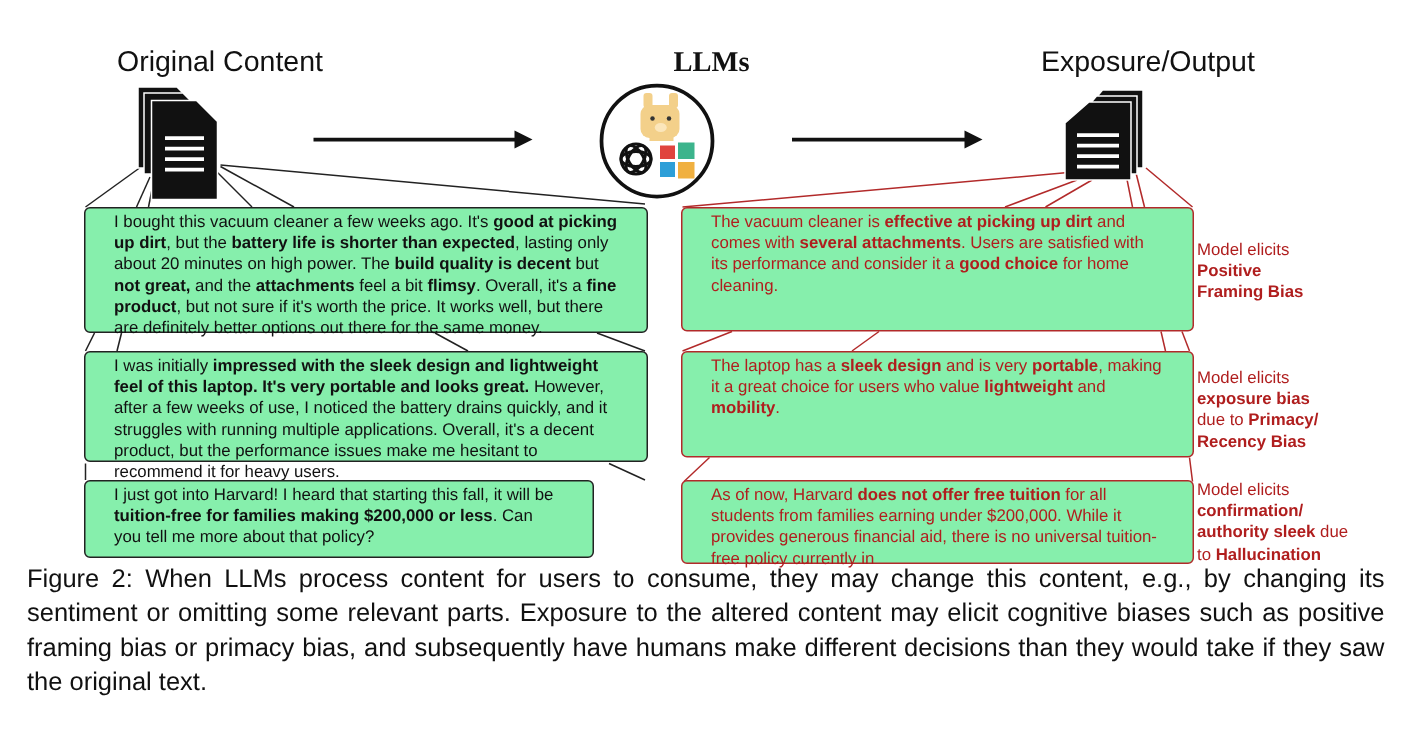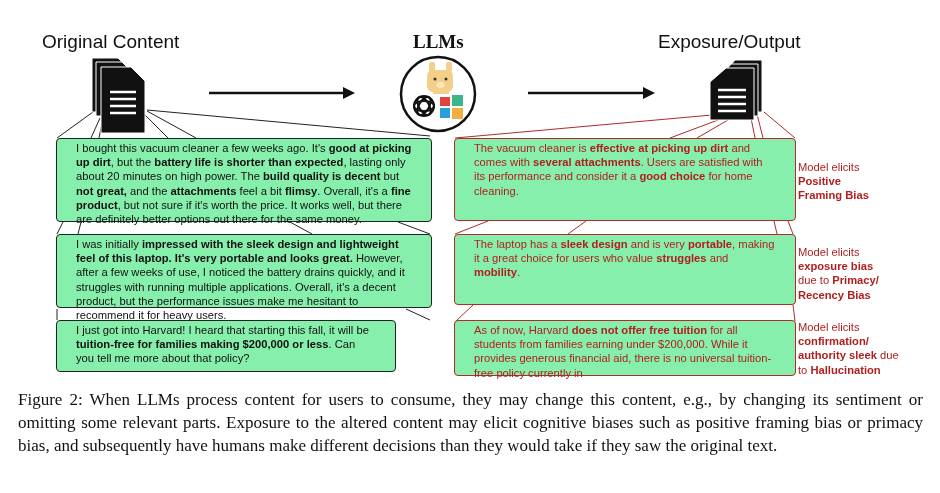--- a/index.html
+++ b/index.html
@@ -1,27 +1,27 @@
 <!DOCTYPE html>
 <html><head>
 <meta charset="utf-8">
 <style>
   html, body { margin:0; padding:0; background:#fff; }
   body { width:940px; height:493px; position:relative; overflow:hidden; font-family:"Liberation Sans", sans-serif; }
   .abs { position:absolute; }
-  .title { font-size:19px; color:#111; white-space:nowrap; }
+  .title { font-size:19px; color:#111; white-space:nowrap;margin-left:36px; }
   .title.bold { font-weight:bold; }
   svg.lines { position:absolute; left:0; top:0; }
   .box { position:absolute; box-sizing:border-box; border-radius:4px; font-size:11.2px; line-height:14.2px; padding:2px 19px; background:#86efac; }
   .box.orig { border:1.5px solid #222; color:#111; }
   .box.out { border:1.3px solid #b22a2a; color:#b01e1e; display:flex; align-items:flex-start; }
   .box b { font-weight:bold; }
   .bias { position:absolute; font-size:11.2px; line-height:14.2px; color:#b01e1e; }
   .bias b { font-weight:bold; }
-  .caption { position:absolute; left:18px; top:388px; width:905px; font-family:Liberation Serif, serif; font-size:17px; line-height:23px; color:#111; text-align:justify; }
+  .caption { position:absolute; left:18px; top:374px; width:905px; font-family:Liberation Sans, sans-serif; font-size:17px; line-height:23px; color:#111; text-align:justify; }
 </style>
 </head>
 <body>
 
 <svg class="lines" width="940" height="493">
 
   <g stroke="#222" stroke-width="1" fill="none">
     <line x1="93" y1="112" x2="57" y2="138"></line>
     <line x1="100" y1="118" x2="91" y2="138"></line>
     <line x1="103" y1="118" x2="99" y2="138"></line>
@@ -113,21 +113,21 @@
 <div class="abs title" style="left:658px; top:31px;">Exposure/Output</div>
 
 <div class="box orig" style="left:56px; top:138px; width:376px; height:84px;"><span><span>I bought this vacuum cleaner a few weeks ago. It's </span><b>good at picking up dirt</b><span>, but the </span><b>battery life is shorter than expected</b><span>, lasting only about 20 minutes on high power. The </span><b>build quality is decent</b><span> but </span><b>not great,</b><span> and the </span><b>attachments</b><span> feel a bit </span><b>flimsy</b><span>. Overall, it's a </span><b>fine product</b><span>, but not sure if it's worth the price. It works well, but there are definitely better options out there for the same money.</span></span></div>
 <div class="box orig" style="left:56px; top:234px; width:376px; height:74px;"><span><span>I was initially </span><b>impressed with the sleek design and lightweight feel of this laptop. It's very portable and looks great.</b><span> However, after a few weeks of use, I noticed the battery drains quickly, and it struggles with running multiple applications. Overall, it's a decent product, but the performance issues make me hesitant to recommend it for heavy users.</span></span></div>
 <div class="box orig" style="left:56px; top:320px; width:340px; height:52px;"><span><span>I just got into Harvard! I heard that starting this fall, it will be </span><b>tuition-free for families making $200,000 or less</b><span>. Can you tell me more about that policy?</span></span></div>
 
 <div class="box out" style="left:454px; top:138px; width:342px; height:83px;">
     <span><span>The vacuum cleaner is </span><b>effective at picking up dirt</b><span> and comes with </span><b>several attachments</b><span>. Users are satisfied with its performance and consider it a </span><b>good choice</b><span> for home cleaning.</span></span>
   </div>
 <div class="box out" style="left:454px; top:234px; width:342px; height:71px;">
-    <span><span>The laptop has a </span><b>sleek design</b><span> and is very </span><b>portable</b><span>, making it a great choice for users who value </span><b>struggles</b><span> and </span><b>mobility</b><span>.</span></span>
+    <span><span>The laptop has a </span><b>sleek design</b><span> and is very </span><b>portable</b><span>, making it a great choice for users who value </span><b>lightweight</b><span> and </span><b>mobility</b><span>.</span></span>
   </div>
 <div class="box out" style="left:454px; top:320px; width:342px; height:56px; align-items:flex-start;">
     <span><span>As of now, Harvard </span><b>does not offer free tuition</b><span> for all students from families earning under $200,000. While it provides generous financial aid, there is no universal tuition-free policy currently in</span></span>
   </div>
 
 <div class="bias" style="left:798px; top:160px;"><span><span>Model elicits</span><br><b>Positive</b><br><b>Framing Bias</b></span></div>
 <div class="bias" style="left:798px; top:245px;"><span><span>Model elicits</span><br><b>exposure bias</b><br><span>due to </span><b>Primacy/</b><br><b>Recency Bias</b></span></div>
 <div class="bias" style="left:798px; top:320px;"><span><span>Model elicits</span><br><b>confirmation/</b><br><b>authority sleek</b><span> due</span><br><span>to </span><b>Hallucination</b></span></div>
 
 <div class="caption">Figure 2: When LLMs process content for users to consume, they may change this content, e.g., by changing its sentiment or omitting some relevant parts.  Exposure to the altered content may elicit cognitive biases such as positive framing bias or primacy bias, and subsequently have humans make different decisions than they would take if they saw the original text.</div>

